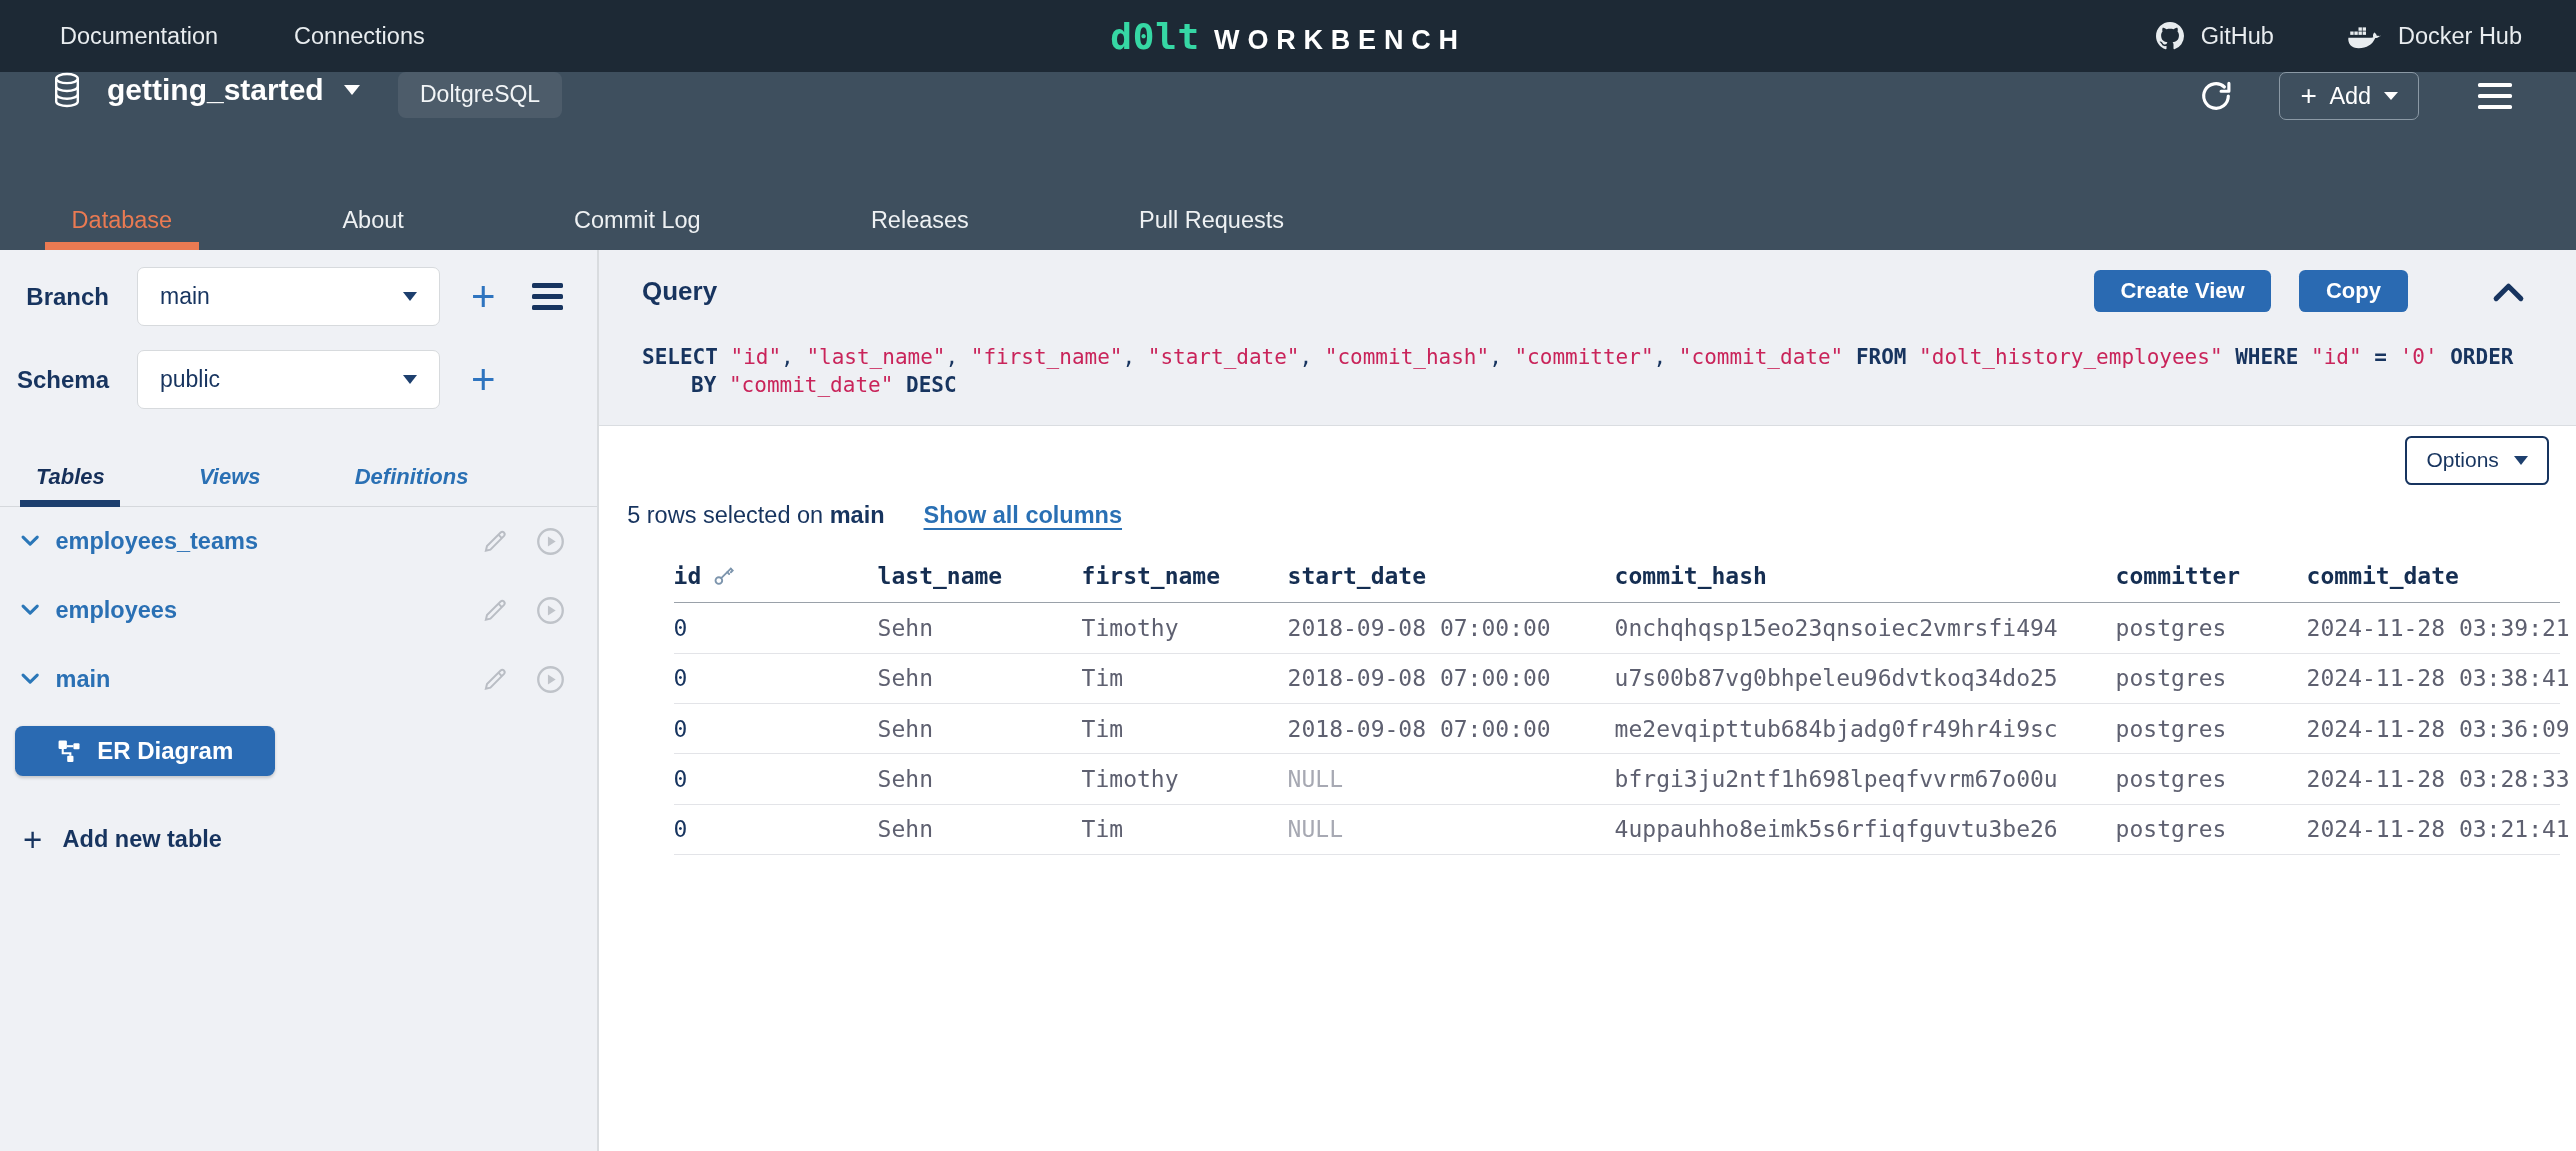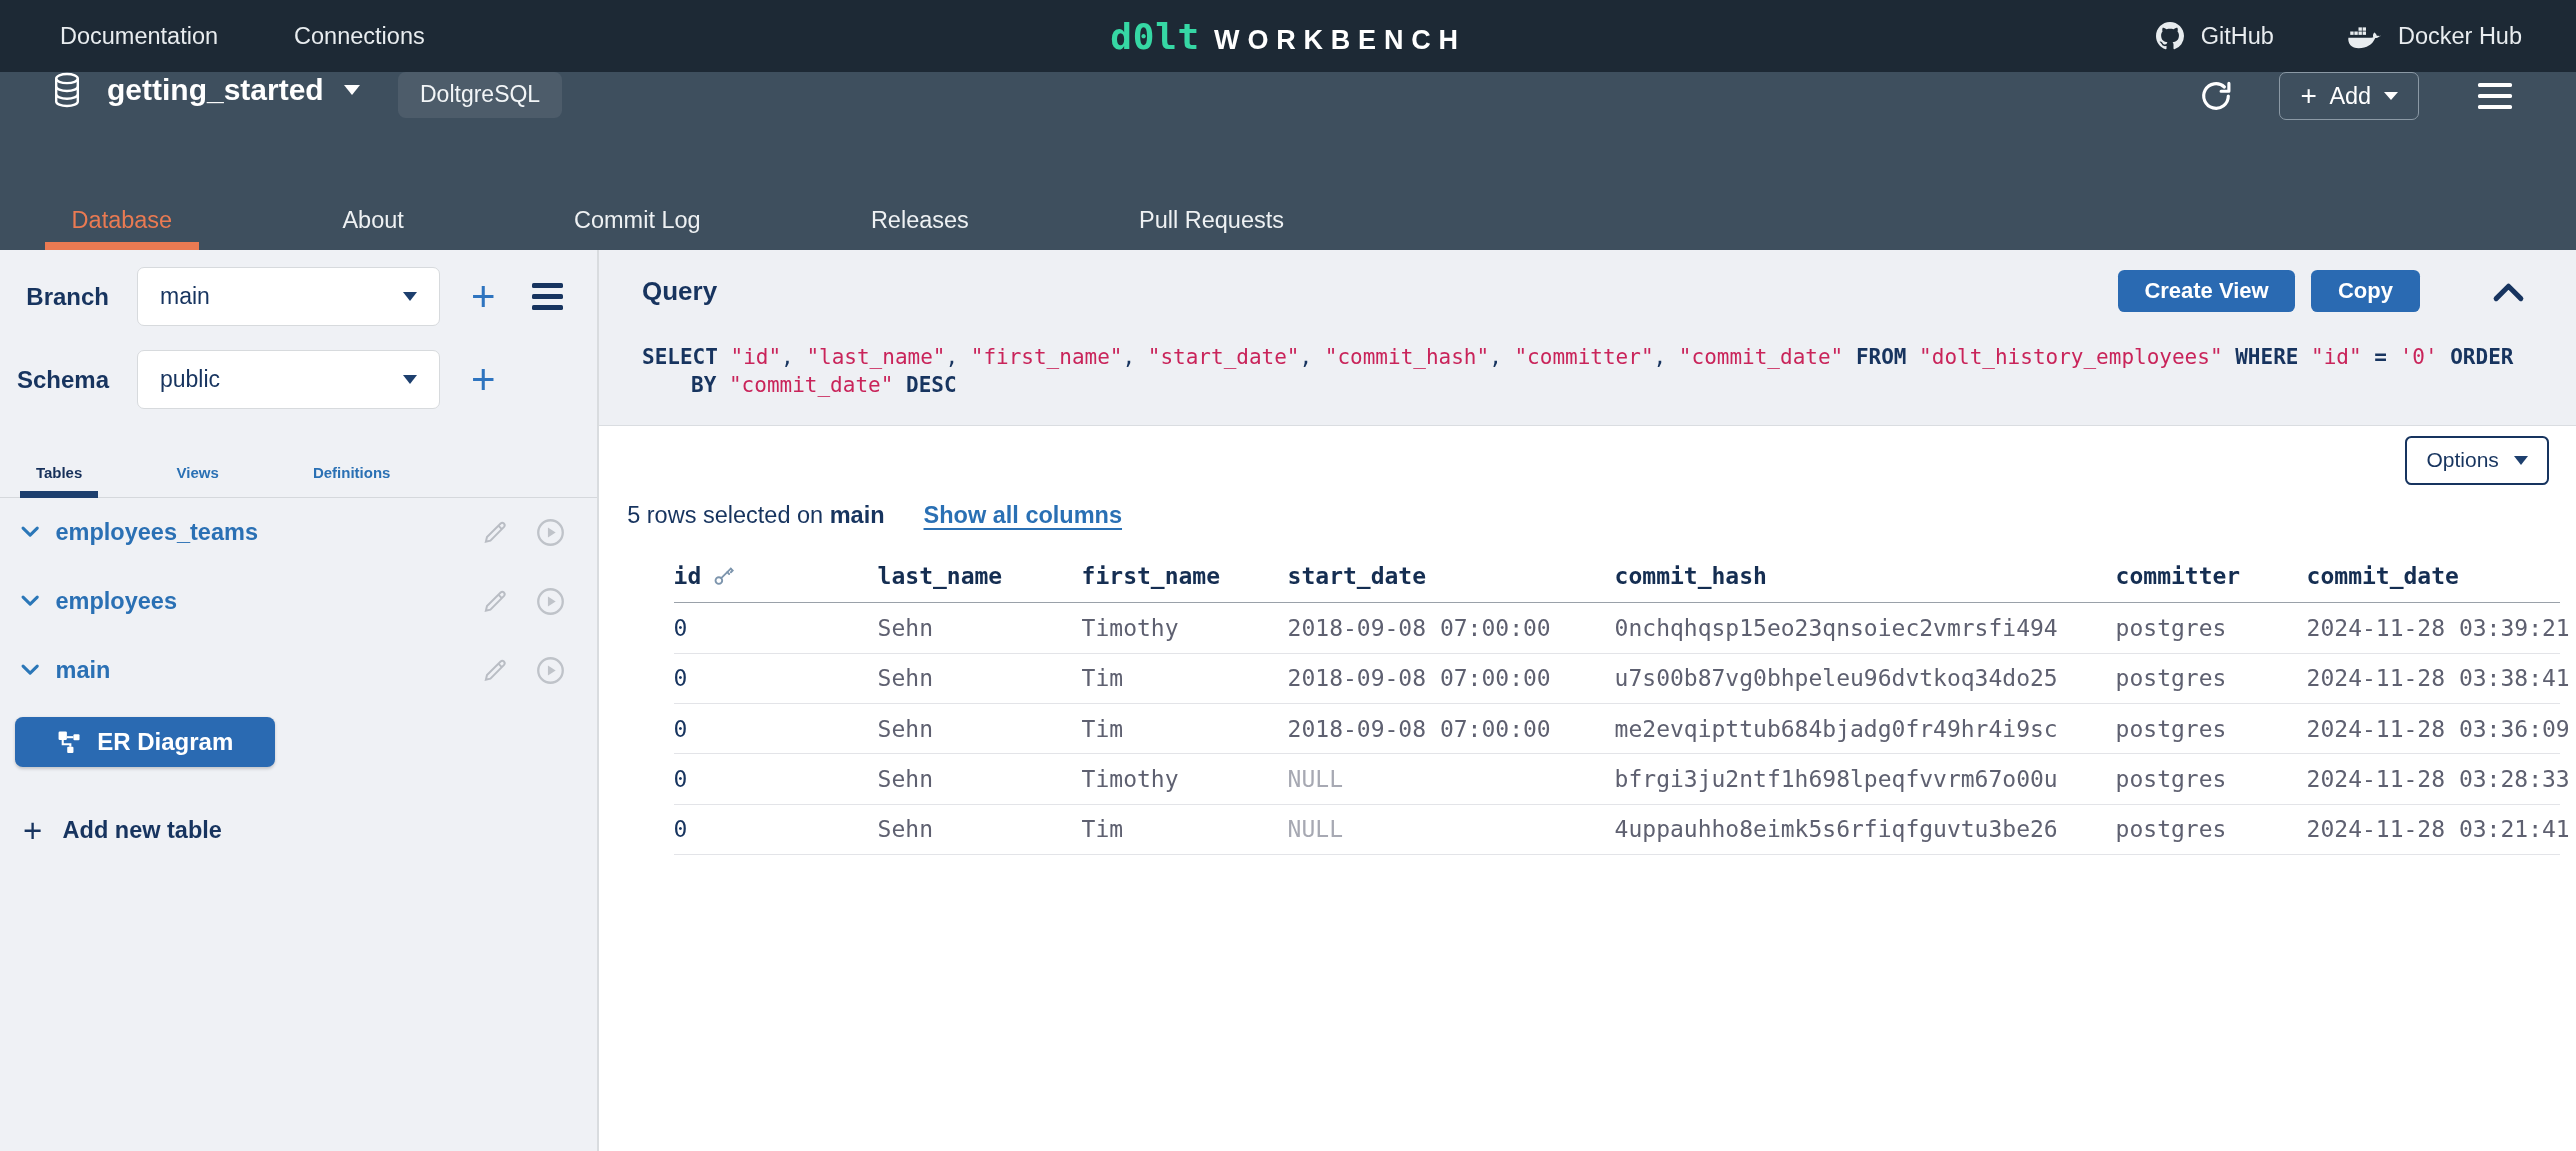--- a/index.html
+++ b/index.html
@@ -49,21 +49,21 @@
   .sidebar{width:599px;flex:0 0 auto;background:var(--sidebar_bg);border-right:2.3px solid #d9dcdf;padding-top:17px;}
   .field-row{display:flex;align-items:center;margin-top:0;}
   .field-row + .field-row{margin-top:24px;}
   .field-label{width:109px;text-align:right;font-weight:bold;color:var(--navy);font-size:24px;flex:0 0 auto;}
   .select{margin-left:28px;width:303px;height:59px;background:#fff;border:1.6px solid #d7dadd;border-radius:7px;display:flex;align-items:center;padding:0 22px;font-size:23px;color:var(--navy);cursor:pointer;}
   .select .caret{margin-left:auto;border-left-width:7.8px;border-right-width:7.8px;border-top-width:9.4px;color:#1d3f6e;}
   .plus-blue{margin-left:31px;font-size:42px;font-weight:500;color:#2e74bf;line-height:1;cursor:pointer;}
   .sidebar .burger{margin-left:36px;}
   .sidebar .burger i{background:var(--navy);width:31px;}
 
-  .side-tabs{margin-top:55px;display:flex;padding-left:20.3px;font-size:15px;border-bottom:1.6px solid #d5d8dc;}
+  .side-tabs{margin-top:55px;display:flex;padding-left:20.3px;font-size:22px;border-bottom:1.6px solid #d5d8dc;font-style:italic;}
   .side-tab{padding:0 15.6px 15.6px 15.6px;margin-right:63px;position:relative;color:var(--link_blue);font-weight:600;cursor:pointer;}
   .side-tab.active{color:#16305a;font-weight:bold;}
   .side-tab.active::after{content:"";position:absolute;left:0;right:0;bottom:-1.6px;height:7px;background:#1d3f6e;}
 
   .table-list{margin-top:0;}
   .table-item{display:flex;align-items:center;height:69px;padding:0 31px 0 19.6px;}
   .table-item .chev{cursor:pointer;display:flex;align-items:center;}
   .table-name{margin-left:15.6px;font-size:23.5px;font-weight:bold;color:var(--link_blue);cursor:pointer;}
   .table-item .spacer{flex:1;}
   .row-icon{cursor:pointer;display:flex;align-items:center;}
@@ -71,21 +71,21 @@
 
   .er-btn{margin:12.5px 0 0 15px;width:260px;height:50px;background:var(--button_blue);border-radius:7.8px;display:flex;align-items:center;justify-content:center;gap:15.6px;color:#fff;font-size:24px;font-weight:bold;cursor:pointer;box-shadow:0 1.6px 3.1px rgba(0,0,0,.18);}
   .add-table{margin:47px 0 0 23px;display:flex;align-items:center;gap:20.3px;color:var(--navy);font-size:23.5px;font-weight:bold;cursor:pointer;}
   .add-table .plus{font-size:33px;font-weight:400;line-height:1;}
 
   
   .main{flex:1;display:flex;flex-direction:column;background:#fff;min-width:0;}
   .query-panel{background:var(--panel_bg);border-bottom:1.6px solid #dadde1;padding:20.3px 28px 26px 43px;flex:0 0 auto;}
   .query-head{display:flex;align-items:center;height:42px;}
   .query-title{font-size:26px;font-weight:bold;color:var(--navy);}
-  .query-actions{margin-left:auto;display:flex;align-items:center;gap:16px;}
+  .query-actions{margin-left:auto;display:flex;align-items:center;gap:28px;}
   .btn-blue{background:var(--button_blue);color:#fff;border:none;border-radius:6.3px;height:42px;padding:0 26.6px;font-size:22px;font-weight:bold;font-family:inherit;cursor:pointer;}
   .collapse{margin-left:56px;margin-right:23.5px;cursor:pointer;display:flex;align-items:center;}
   .sql{margin-top:30.5px;font-family:"DejaVu Sans Mono",monospace;font-size:21px;line-height:28px;color:var(--navy);cursor:text;}
   .sql-line{white-space:pre;}
   .sql-line.cont{padding-left:49px;}
   .tok-kw{font-weight:bold;color:var(--navy);}
   .tok-st{color:var(--sql_string_red);}
   .tok-pl{color:var(--navy);}
 
   .results{flex:1;padding:10.2px 26.6px 0 26.6px;min-height:0;}

